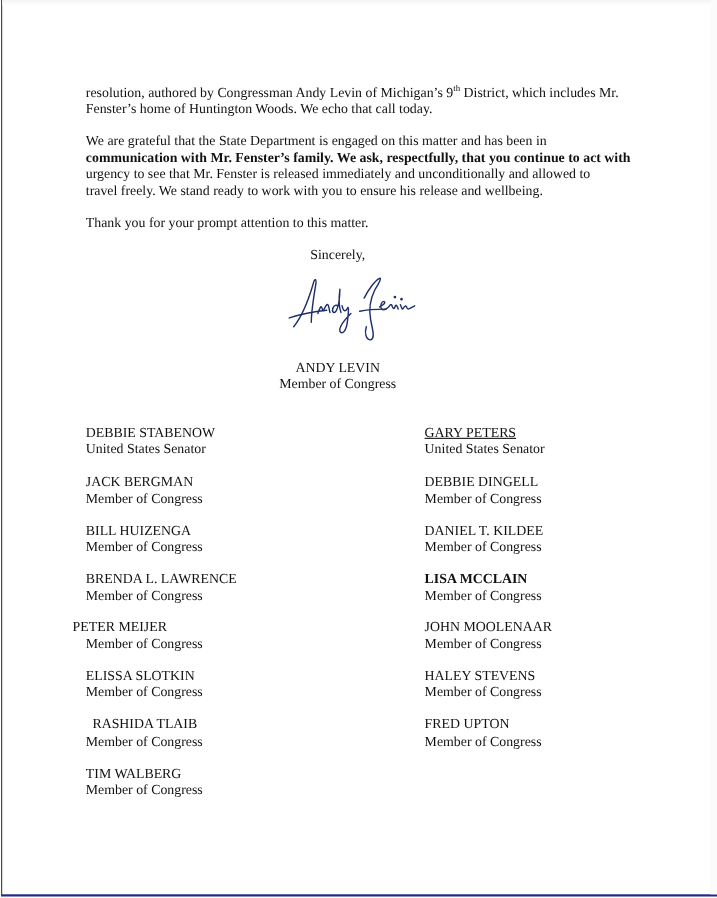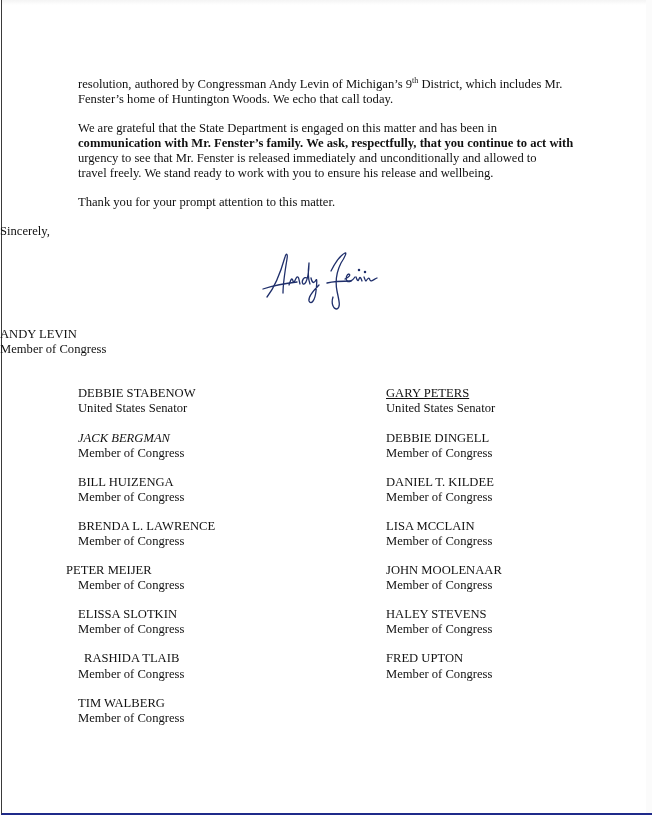--- a/index.html
+++ b/index.html
@@ -40,21 +40,21 @@
   }
   .text {
     position: absolute;
     font-size: 12.6px;
     line-height: 15px;
     white-space: nowrap;
     text-align: center;
   }
   .para { left: 78px; }
   sup { font-size: 8px; line-height: 0; vertical-align: 5px; }
-  .center { left: 0; width: 614px; text-align: left; position: absolute; font-size: 12.6px; line-height: 15px; }
+  .center { left: 0; width: 614px; text-align: center; position: absolute; font-size: 12.6px; line-height: 15px; }
   .sig-block {
     position: absolute;
     left: 0; width: 100%;
     top: 245px;
     height: 70px;
     display: flex;
     justify-content: center;
   }
   .signatory {
     position: absolute;
@@ -106,21 +106,21 @@
   </svg>
 </div>
 
 <div class="center" style="top:327px;">ANDY LEVIN</div>
 <div class="center" style="top:342px;">Member of Congress</div>
 
 <div>
   <div class="signatory" style="left:78px; top:386px;">DEBBIE STABENOW</div>
   <div class="signatory" style="left:78px; top:401px;">United States Senator</div>
 
-  <div class="signatory" style="left:78px; top:431px;font-style:italic;">JACK BERGMAN</div>
+  <div class="signatory" style="left:78px; top:431px;">JACK BERGMAN</div>
   <div class="signatory" style="left:78px; top:446px;">Member of Congress</div>
 
   <div class="signatory" style="left:78px; top:475px;">BILL HUIZENGA</div>
   <div class="signatory" style="left:78px; top:490px;">Member of Congress</div>
 
   <div class="signatory" style="left:78px; top:519px;">BRENDA L. LAWRENCE</div>
   <div class="signatory" style="left:78px; top:534px;">Member of Congress</div>
 
   <div class="signatory" style="left:66px; top:563px;">PETER MEIJER</div>
   <div class="signatory" style="left:78px; top:578px;">Member of Congress</div>
@@ -138,21 +138,21 @@
 <div>
   <div class="signatory" style="left:386px; top:386px;text-decoration:underline;">GARY PETERS</div>
   <div class="signatory" style="left:386px; top:401px;">United States Senator</div>
 
   <div class="signatory" style="left:386px; top:431px;">DEBBIE DINGELL</div>
   <div class="signatory" style="left:386px; top:446px;">Member of Congress</div>
 
   <div class="signatory" style="left:386px; top:475px;">DANIEL T. KILDEE</div>
   <div class="signatory" style="left:386px; top:490px;">Member of Congress</div>
 
-  <div class="signatory" style="left:386px; top:519px;">LISA MCCLAIN</div>
+  <div class="signatory" style="left:386px; top:519px;font-weight:bold;">LISA MCCLAIN</div>
   <div class="signatory" style="left:386px; top:534px;">Member of Congress</div>
 
   <div class="signatory" style="left:386px; top:563px;">JOHN MOOLENAAR</div>
   <div class="signatory" style="left:386px; top:578px;">Member of Congress</div>
 
   <div class="signatory" style="left:386px; top:607px;">HALEY STEVENS</div>
   <div class="signatory" style="left:386px; top:622px;">Member of Congress</div>
 
   <div class="signatory" style="left:386px; top:651px;">FRED UPTON</div>
   <div class="signatory" style="left:386px; top:667px;">Member of Congress</div>

